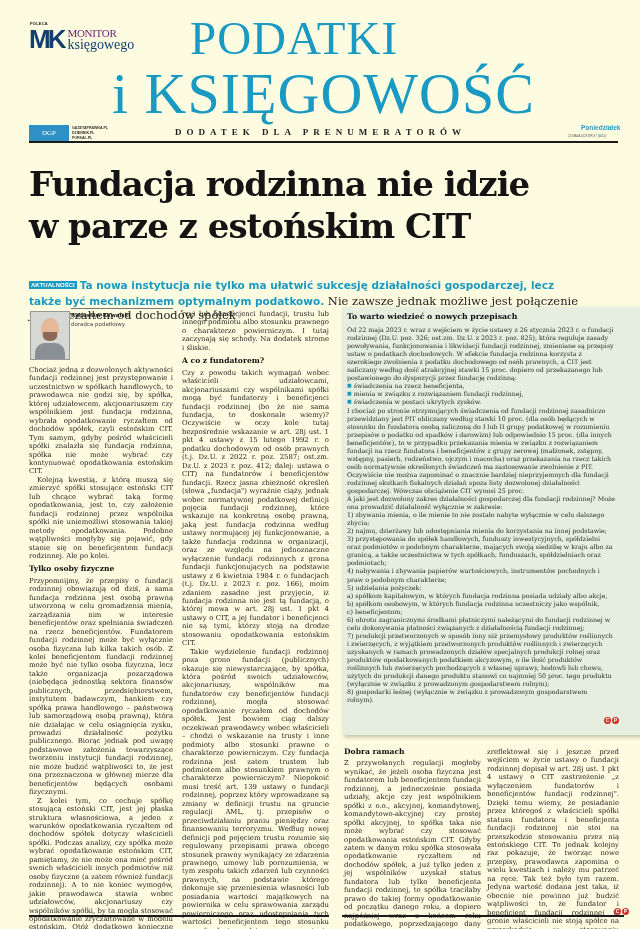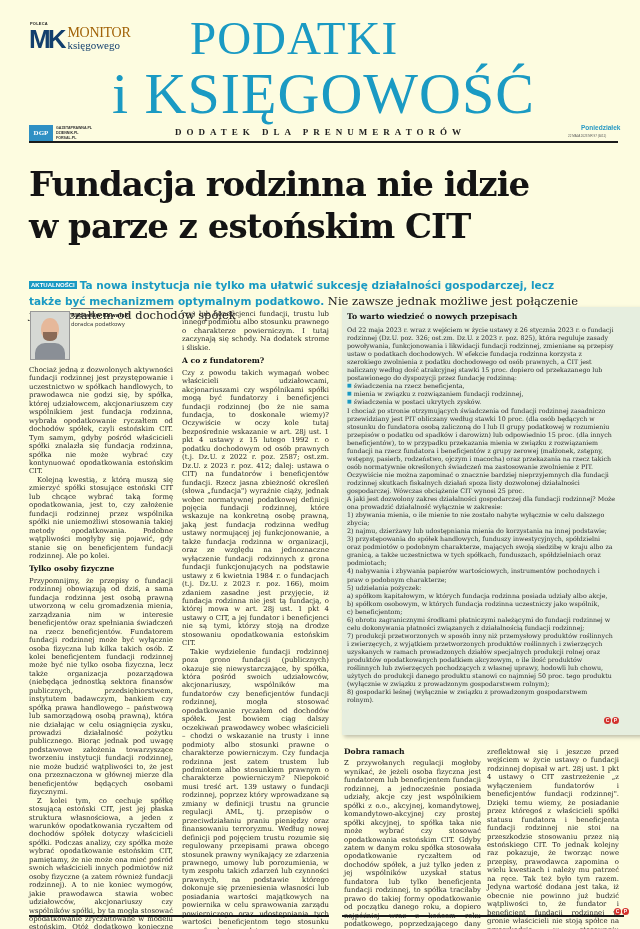--- a/index.html
+++ b/index.html
@@ -9,26 +9,26 @@
     font-family:"DejaVu Serif", serif;
     color:#1b1b1b;
     position:relative;
   }
   .abs { position:absolute; }
   
   .poleca { left:30px; top:21px; font-family:"Liberation Sans", sans-serif; font-size:4px; font-weight:bold; letter-spacing:0.2px; color:#222; }
   .mk-logo { left:29px; top:26px; display:flex; align-items:center; }
   .mk-mark { font-family:"Liberation Sans", sans-serif; font-weight:900; font-size:26px; color:#123f6d; letter-spacing:-3px; line-height:26px; }
   .mk-text { margin-left:4px; line-height:12px; }
-  .mk-text .t1 { font-family:"Liberation Serif", serif; font-size:14px; color:#a16207; display:block; letter-spacing:-0.3px; }
-  .mk-text .t2 { font-family:"Liberation Serif", serif; font-size:11px; color:#123f6d; display:block; }
+  .mk-text .t1 { font-family:"Liberation Serif", serif; font-size:11px; color:#701a75; display:block; letter-spacing:-0.3px; }
+  .mk-text .t2 { font-family:"Liberation Serif", serif; font-size:14px; color:#123f6d; display:block; }
   .title1 { left:190px; top:8px; font-family:"Liberation Serif", serif; font-size:47px; color:#1a9ac3; letter-spacing:1px; line-height:60px; }
   .title2 { left:112px; top:64px; font-family:"Liberation Serif", serif; font-size:58px; color:#1a9ac3; letter-spacing:1px; line-height:60px; }
   .dgp { left:29px; top:125px; display:flex; align-items:center; }
-  .dgp-box { width:24px; height:16px; background:#2f90c4; color:#fff; font-family:"Liberation Serif", serif; font-size:7px; display:flex; align-items:center; justify-content:center;font-weight:bold; }
+  .dgp-box { width:40px; height:16px; background:#2f90c4; color:#fff; font-family:"Liberation Serif", serif; font-size:7px; display:flex; align-items:center; justify-content:center; }
   .dgp-links { margin-left:3px; font-family:"Liberation Sans", sans-serif; font-size:3.6px; font-weight:bold; line-height:5px; color:#333; }
   .dodatek { left:175px; top:127px; font-family:"Liberation Serif", serif; font-size:9px; font-weight:bold; letter-spacing:5px; color:#222; }
   .day { left:581px; top:124px; font-family:"Liberation Sans", sans-serif; font-size:6.5px; font-weight:bold; color:#2a9ac4; }
   .date { left:568px; top:134px; font-family:"Liberation Sans", sans-serif; font-size:3px; color:#555; }
   .mast-rule { left:29px; top:141px; width:589px; height:2px; background:#1b1b1b; }
 
   
   .headline { left:29px; top:163px; font-family:"DejaVu Serif", serif; font-size:34px; font-weight:bold; line-height:42px; color:#141414; letter-spacing:-1px; }
 
   

